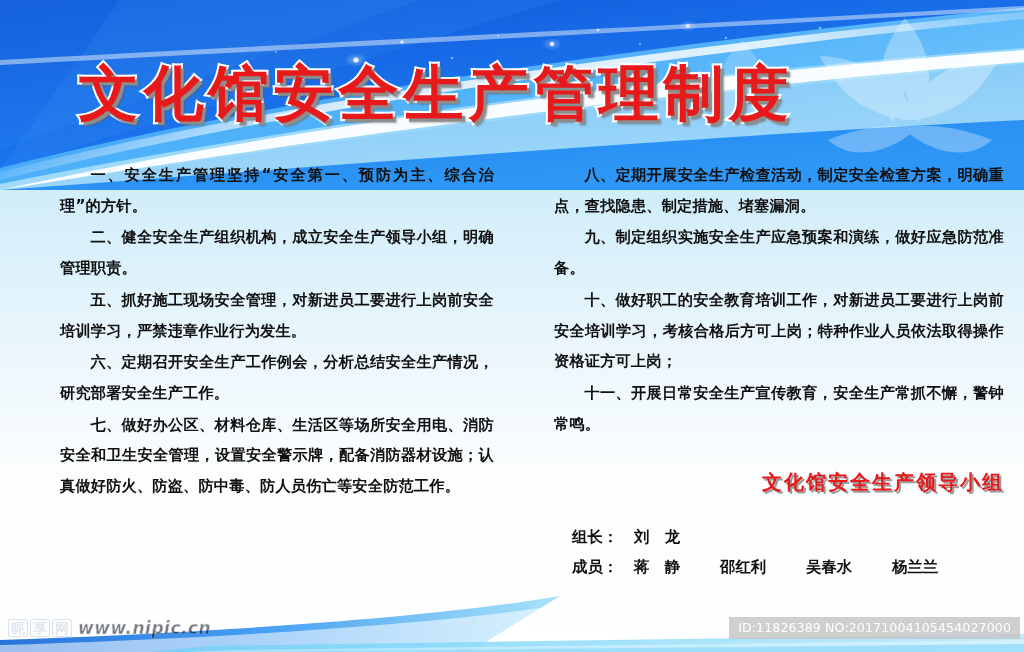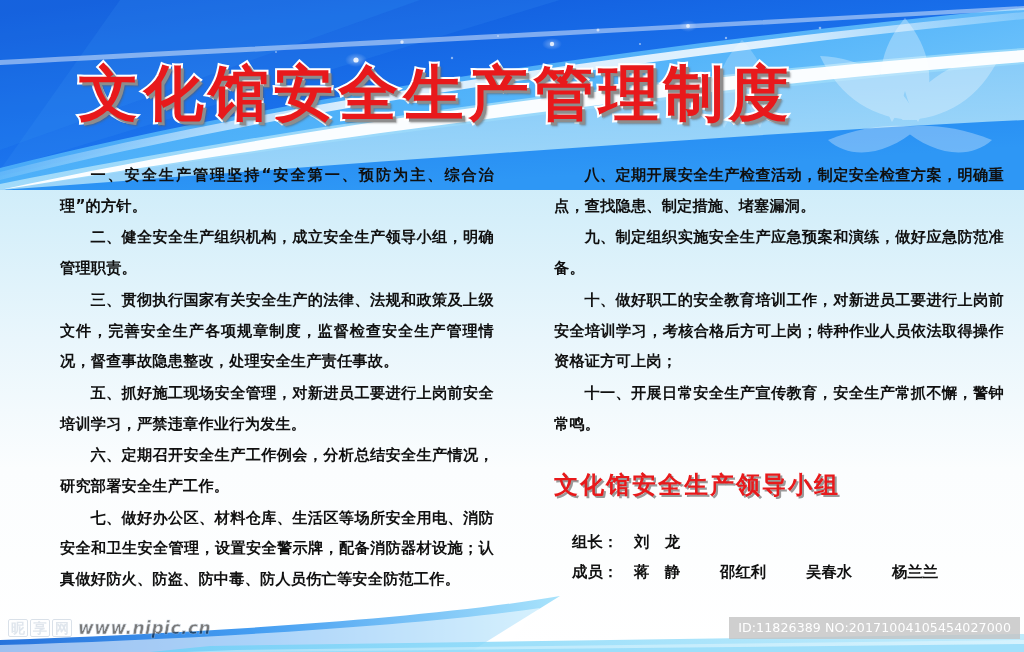--- a/index.html
+++ b/index.html
@@ -62,23 +62,23 @@
     text-align:justify;
     text-align-last:left;
     text-indent:2em;
     letter-spacing:.2px;
     margin-bottom:1px;
   }
 
   
   #group-block{ margin-top:30px; }
   #group-heading{
-    text-align:left;
-    font-family:"DejaVu Sans","Liberation Sans",sans-serif;
-    font-size:24px;
+    text-align:right;
+    font-family:"DejaVu Sans","Liberation Sans",sans-serif;
+    font-size:20px;
     font-weight:700;
     color:#e8191b;
     letter-spacing:2px;
     text-shadow:2px 2px 0 #9a9a9a;
     margin-bottom:26px;
     white-space:nowrap;
   }
   .group-row{
     display:flex;
     font-family:"DejaVu Sans","Liberation Sans",sans-serif;
@@ -271,21 +271,20 @@
 
   <div id="title-wrap">
     <h1 id="poster-title">文化馆安全生产管理制度</h1>
   </div>
 
   <div id="body-area">
 
     <div class="col left">
       <p class="para">一、安全生产管理坚持“安全第一、预防为主、综合治理”的方针。</p>
       <p class="para">二、健全安全生产组织机构，成立安全生产领导小组，明确管理职责。</p>
-      <p class="para">三、贯彻执行国家有关安全生产的法律、法规和政策及上级文件，完善安全生产各项规章制度，监督检查安全生产管理情况，督查事故隐患整改，处理安全生产责任事故。</p>
       <p class="para">五、抓好施工现场安全管理，对新进员工要进行上岗前安全培训学习，严禁违章作业行为发生。</p>
       <p class="para">六、定期召开安全生产工作例会，分析总结安全生产情况，研究部署安全生产工作。</p>
       <p class="para">七、做好办公区、材料仓库、生活区等场所安全用电、消防安全和卫生安全管理，设置安全警示牌，配备消防器材设施；认真做好防火、防盗、防中毒、防人员伤亡等安全防范工作。</p>
     </div>
 
     <div class="col right">
       <p class="para">八、定期开展安全生产检查活动，制定安全检查方案，明确重点，查找隐患、制定措施、堵塞漏洞。</p>
       <p class="para">九、制定组织实施安全生产应急预案和演练，做好应急防范准备。</p>
       <p class="para">十、做好职工的安全教育培训工作，对新进员工要进行上岗前安全培训学习，考核合格后方可上岗；特种作业人员依法取得操作资格证方可上岗；</p>
       <p class="para">十一、开展日常安全生产宣传教育，安全生产常抓不懈，警钟常鸣。</p>

